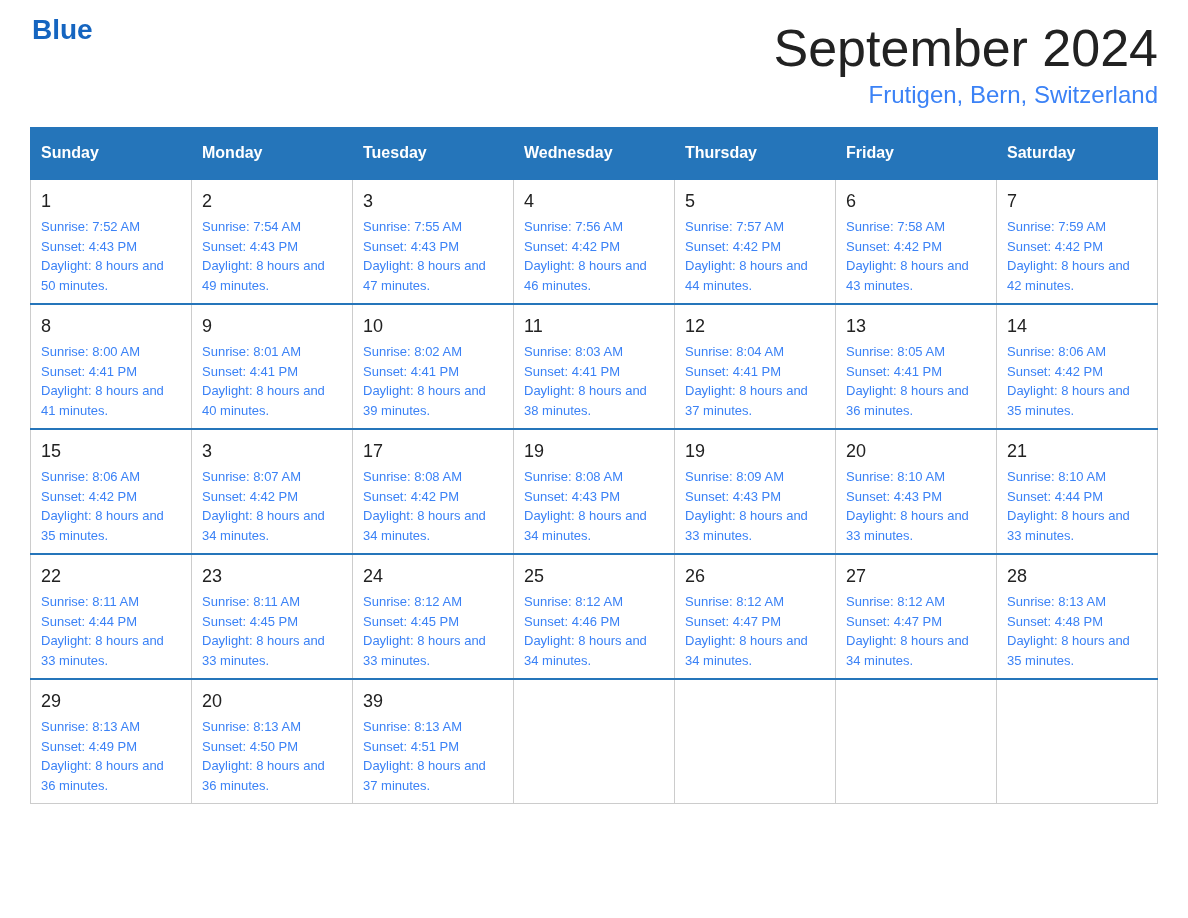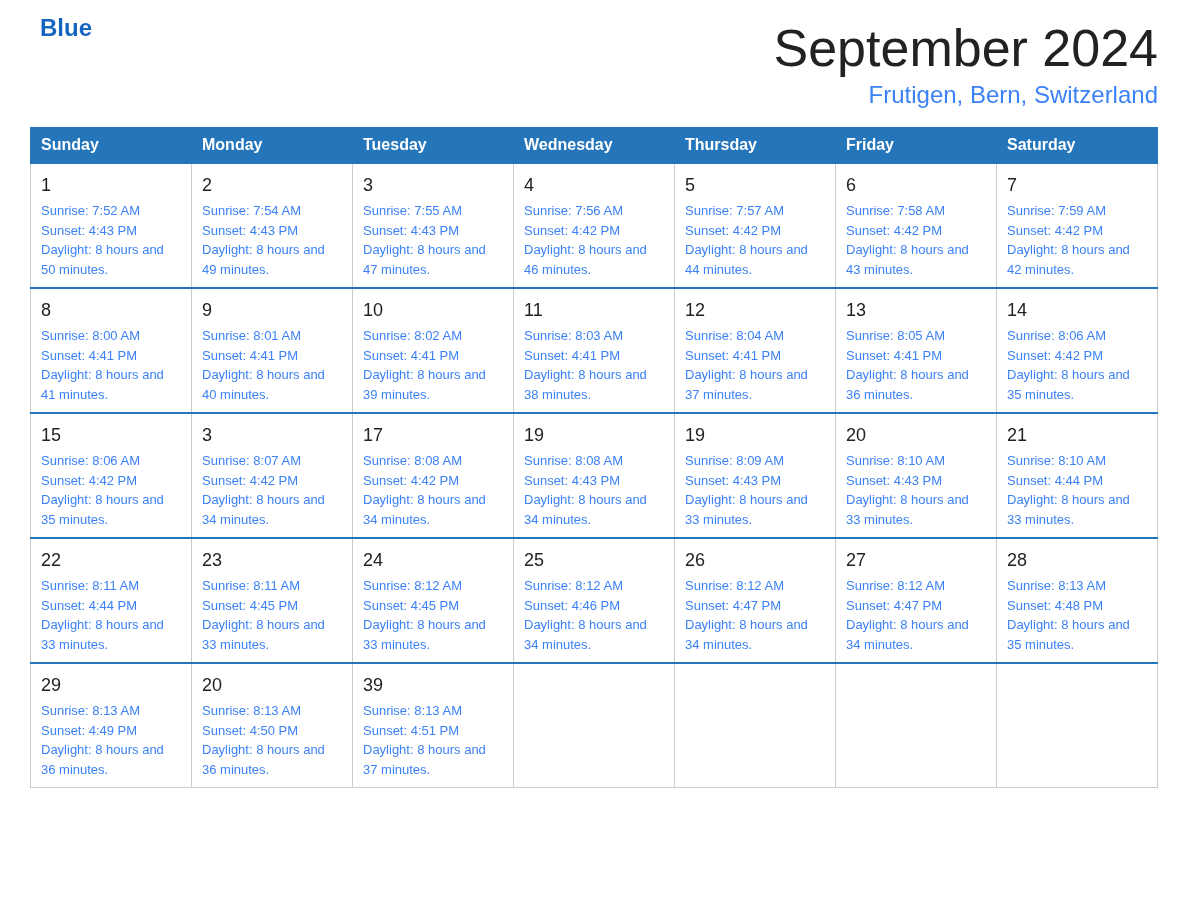--- a/index.html
+++ b/index.html
@@ -34,21 +34,21 @@
     .calendar-table {
       width: 100%;
       border-collapse: collapse;
       table-layout: fixed;
     }
     .calendar-table th {
       background-color: #2575BA;
       color: #fff;
       font-size: 16px;
       font-weight: bold;
-      padding: 8px 10px;
+      padding: 16px 10px;
       text-align: left;
       border: 1px solid #2575BA;
     }
     .calendar-table td {
       vertical-align: top;
       padding: 8px 10px;
       border: 1px solid #ccc;
       border-top: 2px solid #2575BA;
       font-size: 13px;
       line-height: 1.5;
@@ -82,25 +82,25 @@
       font-size: 30px;
       font-weight: bold;
       color: #222;
     }
     .logo-arrow {
       display: inline-block;
       margin-left: 3px;
       margin-bottom: 6px;
     }
     .logo-line2 {
-      font-size: 24px;
+      font-size: 28px;
       font-weight: bold;
       color: #1565C0;
       margin-top: -6px;
-      margin-left: 10px;
+      margin-left: 2px;
     }
   </style>
 </head>
 <body>
 
 <div class="header">
   <div class="logo-wrapper">
     <div class="logo-line2">Blue</div>
   </div>
   <div class="title-area">

